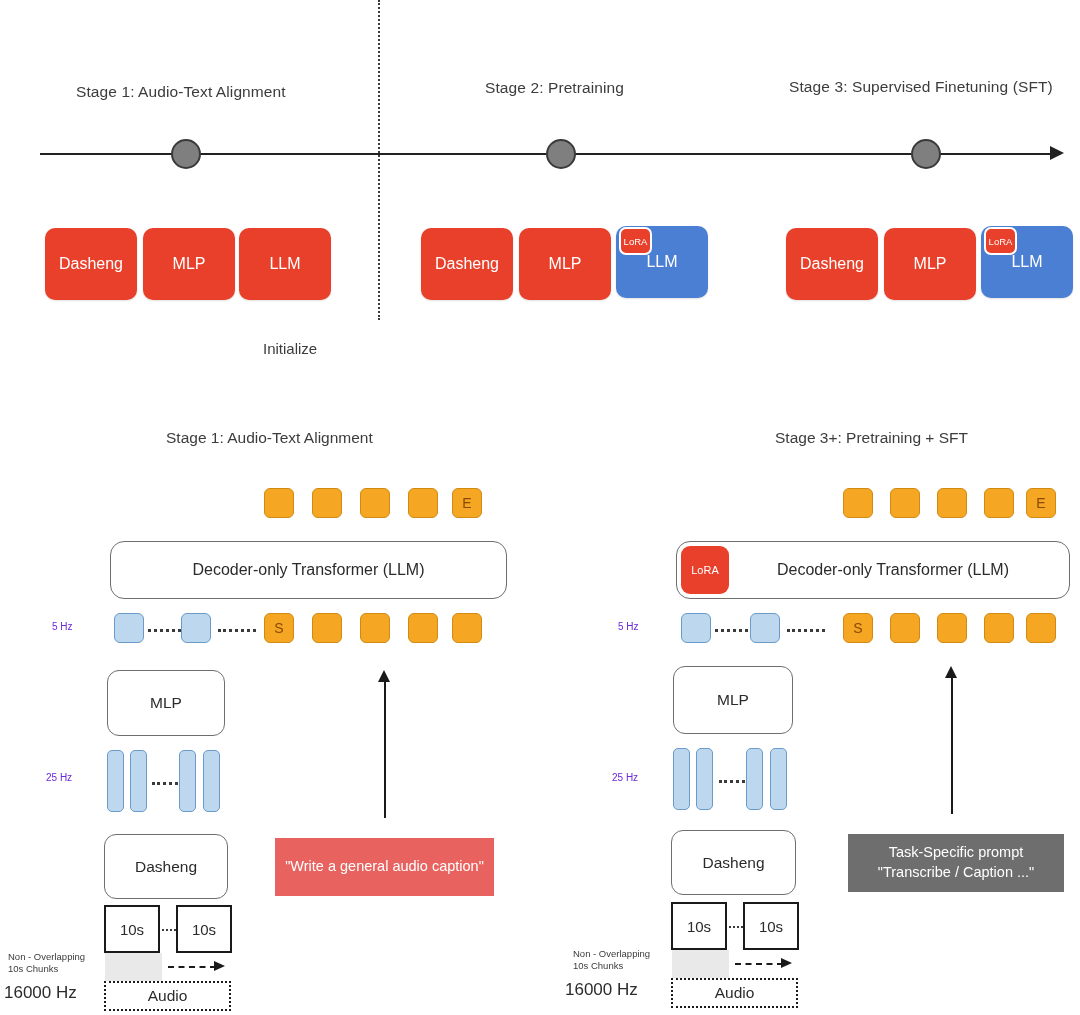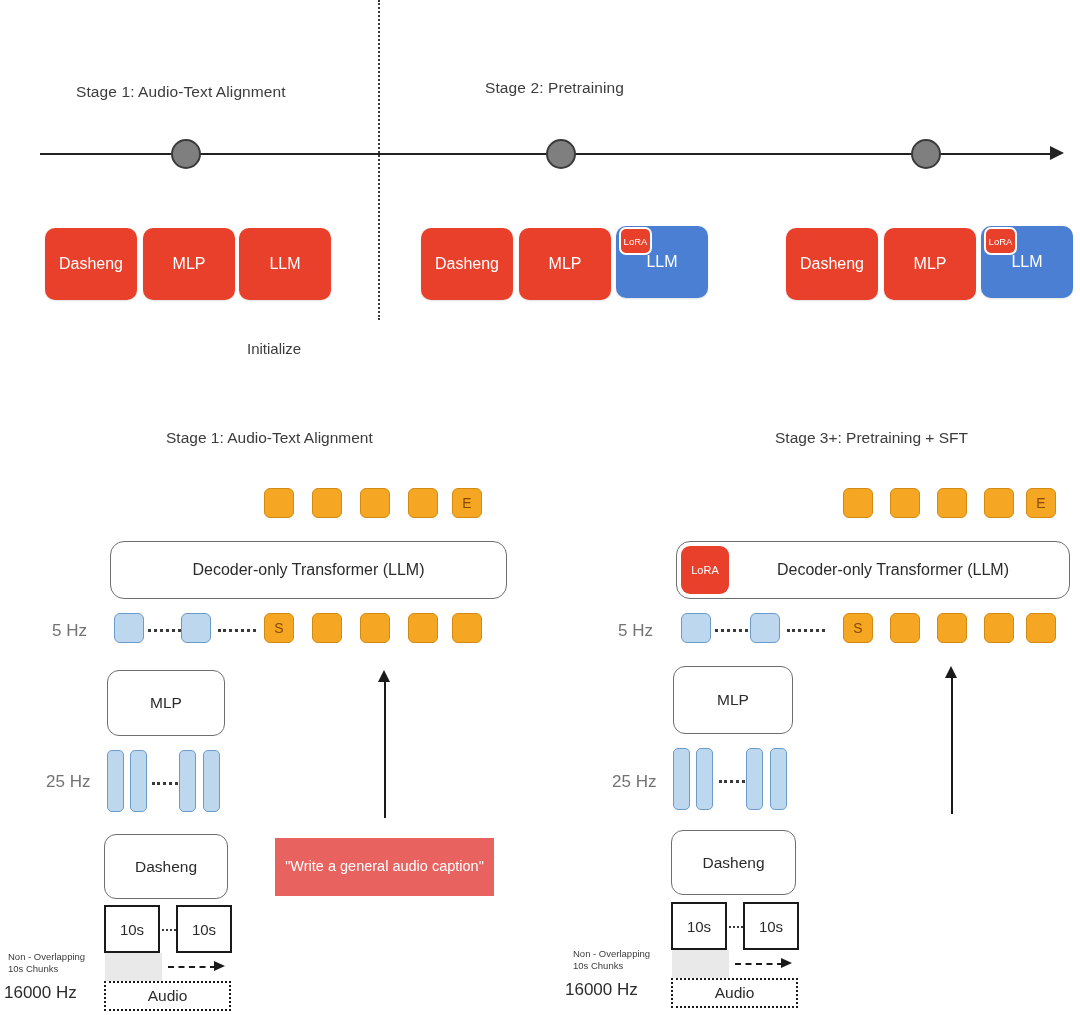--- a/index.html
+++ b/index.html
@@ -67,32 +67,32 @@
     background: #e8402a;
     border: 2px solid #ffffff;
     border-radius: 7px;
     display: flex; align-items: center; justify-content: center;
     font-size: 9.5px; color: #ffffff;
     z-index: 5;
   }
   .initialize-label {
     position: absolute;
     font-size: 15px; color: #3c3c3c;
-    left: 247px; top: 340px;
+    left: 263px; top: 340px;
   }
 
   
   .panel-title {
     position: absolute;
     font-size: 15.5px; color: #3c3c3c;
     white-space: nowrap;
   }
   .hz-label {
     position: absolute;
-    font-size: 17px; color: #737373;
+    font-size: 10px; color: #6d28d9;
     white-space: nowrap;
   }
   .tok {
     position: absolute;
     width: 30px; height: 30px;
     border-radius: 6px;
     display: flex; align-items: center; justify-content: center;
     font-size: 14px;
   }
   .tok-orange {
@@ -212,20 +212,21 @@
     white-space: nowrap;
   }
 </style>
 </head>
 <body>
 
 <div id="root">
 
   <div class="stage-title" style="left:76px; top:83px;">Stage 1: Audio-Text Alignment</div>
   <div class="stage-title" style="left:485px; top:79px;text-align:center;">Stage 2: Pretraining</div>
+  <div class="stage-title" style="left:789px; top:78px;">Stage 3: Supervised Finetuning (SFT)</div>
 
   <div class="timeline-line"></div>
   <div class="timeline-arrow"></div>
 
   <div class="timeline-dot" style="left:171px;"></div>
   <div class="timeline-dot" style="left:546px;"></div>
   <div class="timeline-dot" style="left:911px;"></div>
 
   <div class="v-divider" style="left:378px;"></div>
 
@@ -379,14 +380,18 @@
   <div class="small-note" style="left:573px; top:948px;">Non - Overlapping
 10s Chunks</div>
   <div class="big-hz" style="left:565px; top:980px;">16000 Hz</div>
 
   <div class="audio-box" style="left:671px; top:978px; width:127px;">
     <span>Audio</span>
   </div>
 
   <div class="up-arrow-line" style="left:951px; top:678px; height:136px;"></div>
   <div class="up-arrow-head" style="left:945px; top:666px;"></div>
+  <div class="prompt-box prompt-gray" style="left:848px; top:834px; width:216px; height:58px; flex-direction:column;">
+    <span>Task-Specific prompt</span>
+    <span>"Transcribe / Caption ..."</span>
+  </div>
 
 </div>
 
 </body></html>

